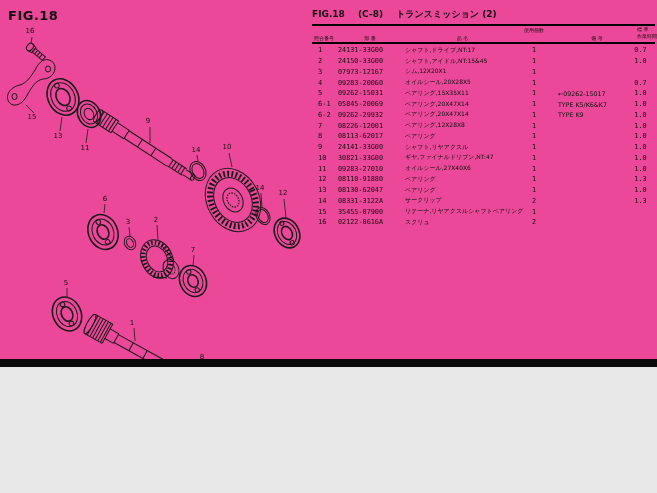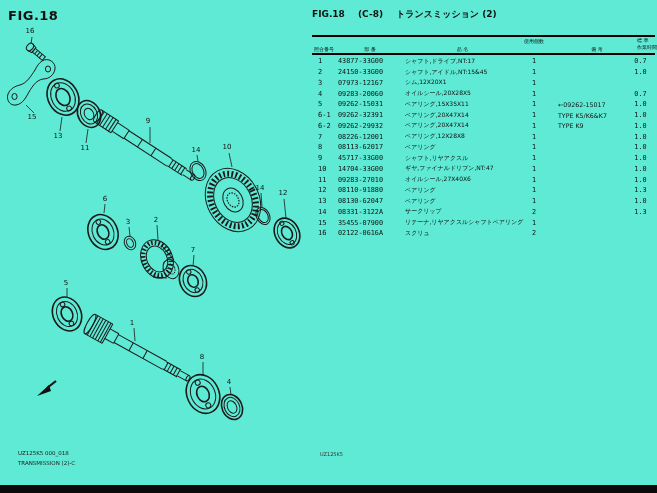--- a/index.html
+++ b/index.html
@@ -1,27 +1,27 @@
 <!DOCTYPE html>
 <html><head>
 <meta charset="utf-8">
 <style>
   html,body{margin:0;padding:0;}
   body{width:657px;height:493px;font-family:"DejaVu Sans","Liberation Sans",sans-serif;background:#e8e8e8;}
-  #page{position:relative;width:657px;height:493px;background:#5eead4;overflow:hidden;}
+  #page{position:relative;width:657px;height:367px;background:#ec4899;overflow:hidden;}
 
   
   #diagram{position:absolute;left:0;top:0;width:310px;height:445px;}
   #fig-label{position:absolute;left:8px;top:8px;font-size:13px;font-weight:bold;letter-spacing:.5px;color:#111;}
   #diagram svg{position:absolute;left:0;top:0;}
   .callout{position:absolute;transform:translate(-50%,-50%);font-size:7px;color:#111;line-height:1;}
 
   
   #table{position:absolute;left:312px;top:8px;width:343px;color:#111;}
-  #tbl-title{font-size:9px;font-weight:bold;border-bottom:2px solid #000;padding-bottom:14px;white-space:nowrap;}
+  #tbl-title{font-size:9px;font-weight:bold;border-bottom:2px solid #000;padding-bottom:3px;white-space:nowrap;}
   #tbl-title .sp{margin-right:10px;}
   #tbl-head{position:relative;height:16px;border-bottom:2px solid #000;}
   #tbl-head span{position:absolute;font-size:5px;color:#111;white-space:nowrap;}
   .h-ref{left:2px;bottom:1px;}
   .h-part{left:26px;width:64px;bottom:1px;text-align:center;}
   .h-name{left:93px;width:115px;bottom:1px;text-align:center;}
   .h-qty{left:196px;width:52px;top:1px;text-align:center;font-size:4.8px;}
   .h-rem{left:250px;width:70px;bottom:1px;text-align:center;}
   .h-time{right:0;width:36px;top:0;text-align:center;font-size:4.5px;line-height:1.3;}
   #rows{margin-top:1px;}
@@ -286,21 +286,21 @@
       <span class="h-rem">備  考</span>
       <span class="h-time">
         <span>標 準</span><br>
         <span>作業時間</span>
       </span>
     </div>
 
     <div id="rows">
         <div class="prow">
           <span class="c-ref">1</span>
-          <span class="c-part">43877-33G00</span>
+          <span class="c-part">24131-33G00</span>
           <span class="c-name">シャフト,ドライブ,NT:17</span>
           <span class="c-qty">1</span>
           <span class="c-rem"></span>
           <span class="c-time">0.7</span>
         </div>
         <div class="prow">
           <span class="c-ref">2</span>
           <span class="c-part">24150-33G00</span>
           <span class="c-name">シャフト,アイドル,NT:15&amp;45</span>
           <span class="c-qty">1</span>
@@ -326,21 +326,21 @@
         <div class="prow">
           <span class="c-ref">5</span>
           <span class="c-part">09262-15031</span>
           <span class="c-name">ベアリング,15X35X11</span>
           <span class="c-qty">1</span>
           <span class="c-rem">←09262-15017</span>
           <span class="c-time">1.0</span>
         </div>
         <div class="prow">
           <span class="c-ref">6-1</span>
-          <span class="c-part">09262-32391</span>
+          <span class="c-part">05845-20069</span>
           <span class="c-name">ベアリング,20X47X14</span>
           <span class="c-qty">1</span>
           <span class="c-rem">TYPE K5/K6&amp;K7</span>
           <span class="c-time">1.0</span>
         </div>
         <div class="prow">
           <span class="c-ref">6-2</span>
           <span class="c-part">09262-29932</span>
           <span class="c-name">ベアリング,20X47X14</span>
           <span class="c-qty">1</span>
@@ -358,29 +358,29 @@
         <div class="prow">
           <span class="c-ref">8</span>
           <span class="c-part">08113-62017</span>
           <span class="c-name">ベアリング</span>
           <span class="c-qty">1</span>
           <span class="c-rem"></span>
           <span class="c-time">1.0</span>
         </div>
         <div class="prow">
           <span class="c-ref">9</span>
-          <span class="c-part">45717-33G00</span>
+          <span class="c-part">24141-33G00</span>
           <span class="c-name">シャフト,リヤアクスル</span>
           <span class="c-qty">1</span>
           <span class="c-rem"></span>
           <span class="c-time">1.0</span>
         </div>
         <div class="prow">
           <span class="c-ref">10</span>
-          <span class="c-part">14704-33G00</span>
+          <span class="c-part">30821-33G00</span>
           <span class="c-name">ギヤ,ファイナルドリブン,NT:47</span>
           <span class="c-qty">1</span>
           <span class="c-rem"></span>
           <span class="c-time">1.0</span>
         </div>
         <div class="prow">
           <span class="c-ref">11</span>
           <span class="c-part">09283-27010</span>
           <span class="c-name">オイルシール,27X40X6</span>
           <span class="c-qty">1</span>

